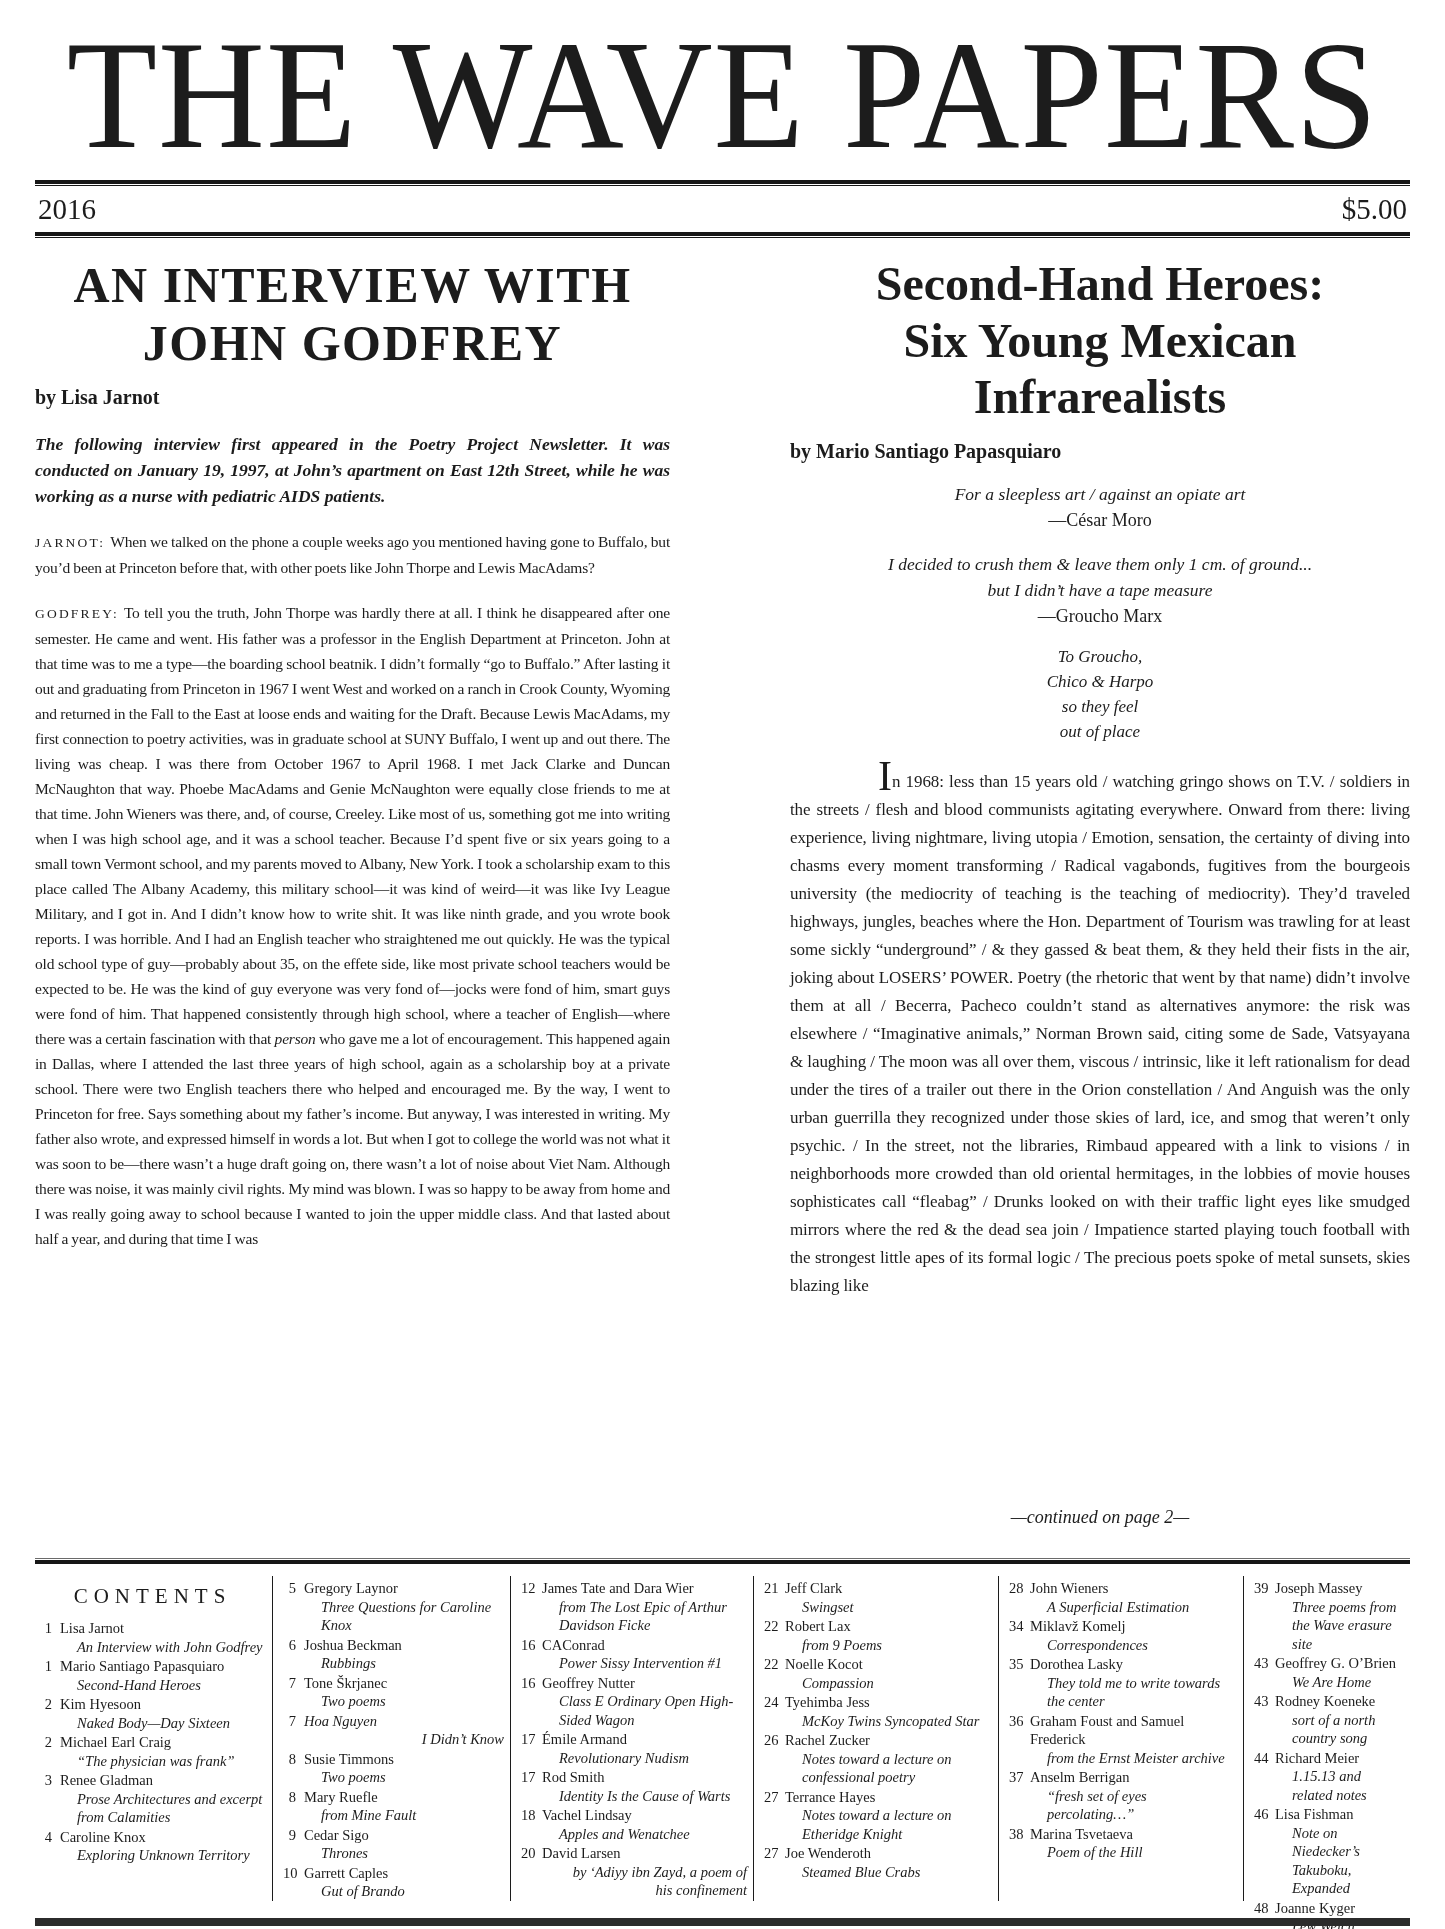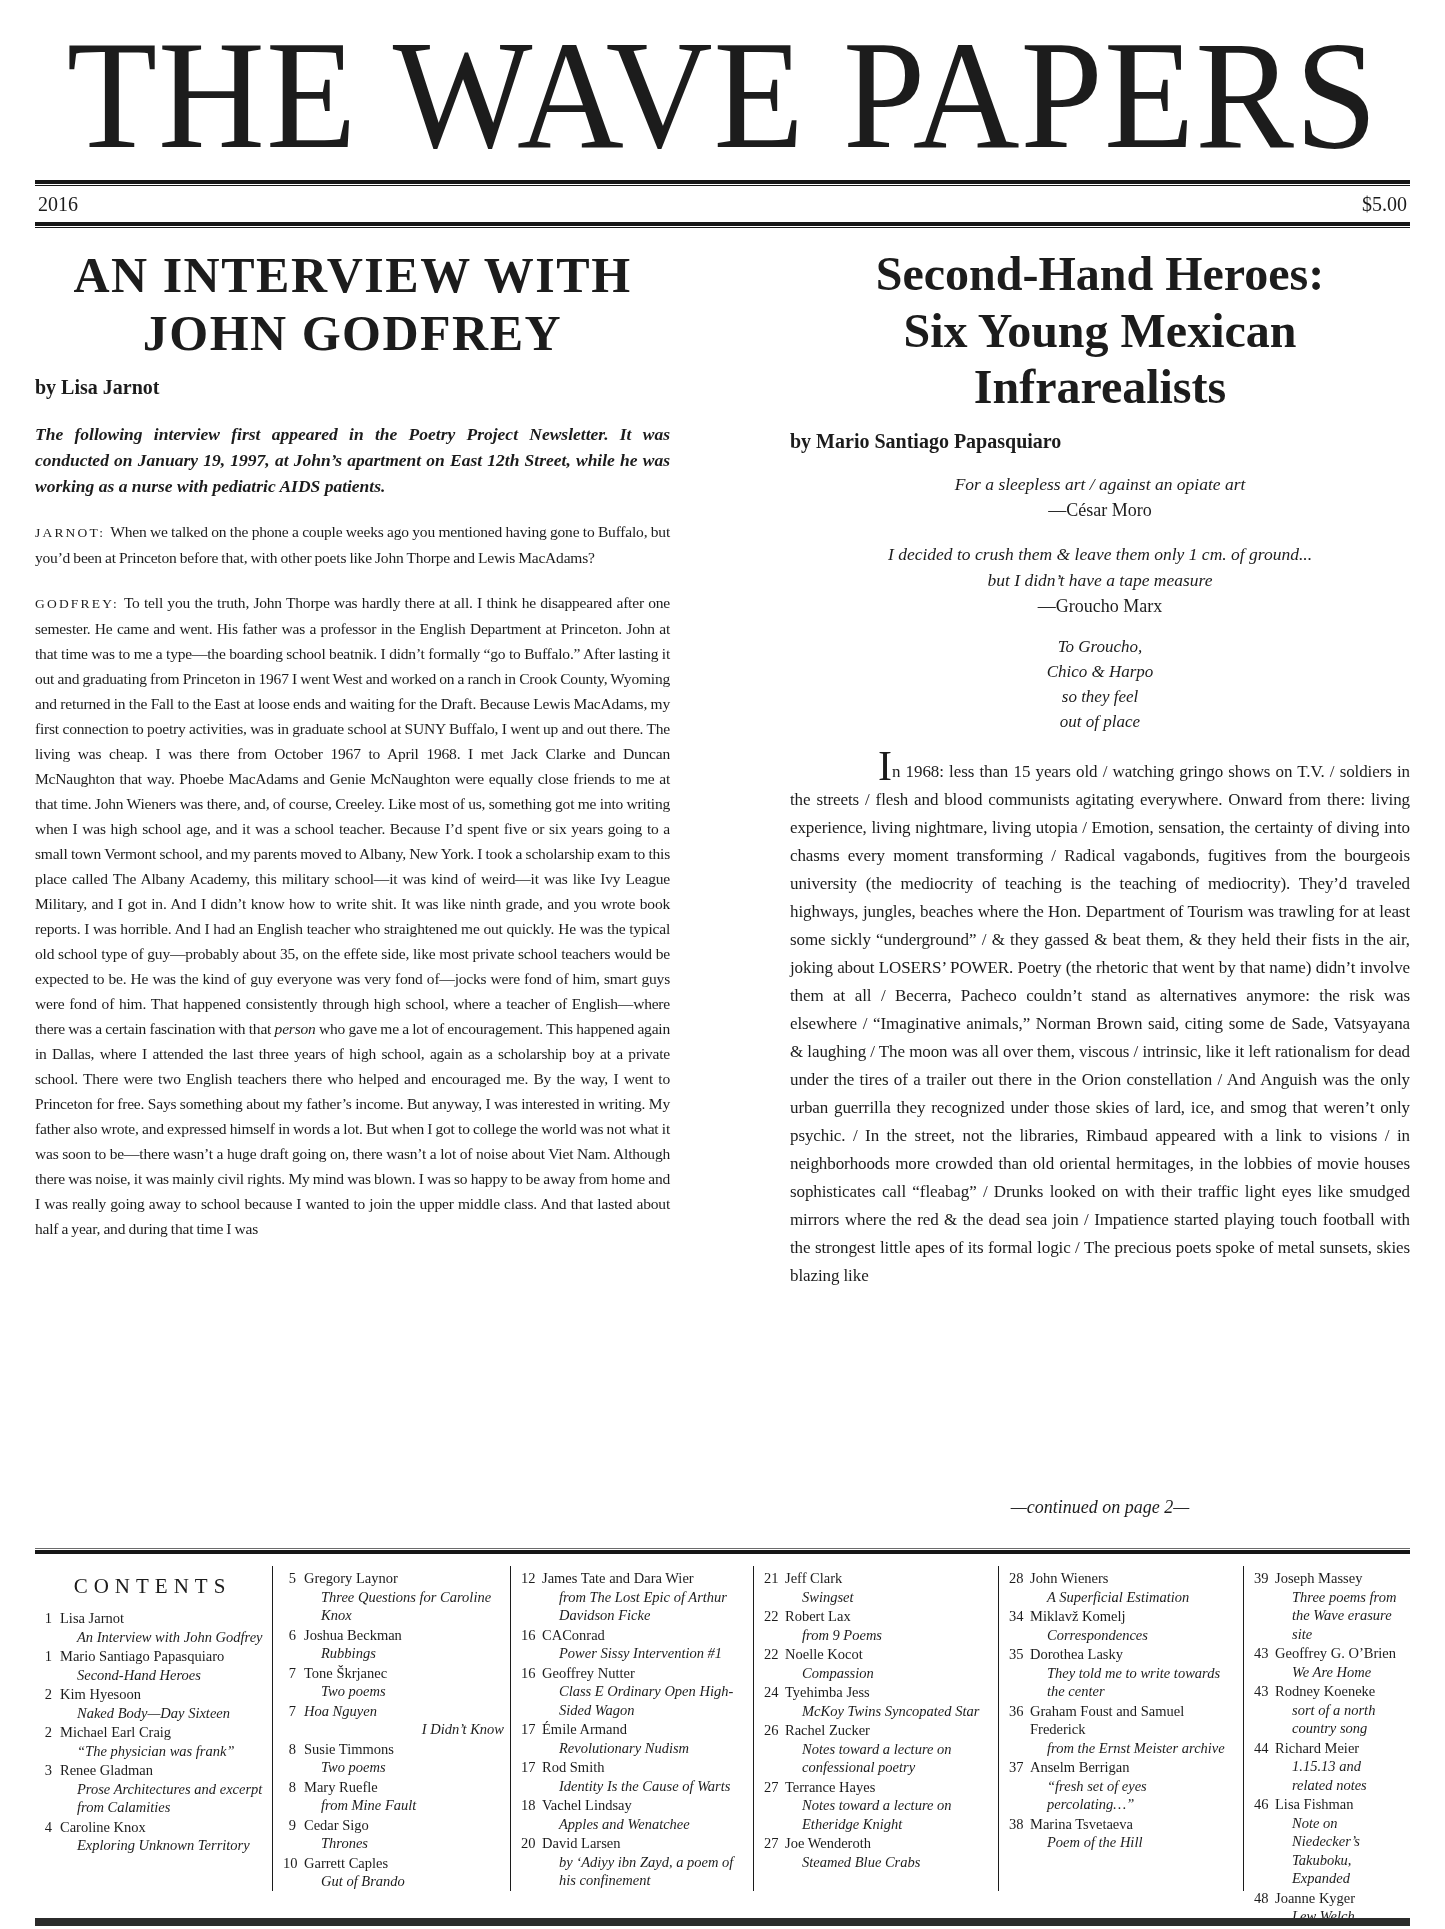--- a/index.html
+++ b/index.html
@@ -11,21 +11,21 @@
   .page { position:relative; width:1445px; height:1929px; }
 
   
   .masthead {
     margin:18px 35px 0; text-align:center;
     font-size:148px; line-height:1; letter-spacing:1px; white-space:nowrap;
     transform:scaleY(1.04); transform-origin:top center;
   }
   .rules-band { margin:14px 35px 0; }
   .rule-thickthin { height:6px; border-top:4px solid #161616; border-bottom:1.5px solid #161616; }
-  .band { display:flex; justify-content:space-between; align-items:center; padding:7px 3px 6px; font-size:20px; }
+  .band { display:flex; justify-content:space-between; align-items:center; padding:7px 3px 6px; font-size:29px; }
 
   
   .articles { display:flex; margin:14px 35px 0; height:1300px; overflow:hidden; }
   .col-left  { width:635px; display:flex; flex-direction:column; }
   .col-gap   { width:120px; flex:none; }
   .col-right { width:620px; display:flex; flex-direction:column; }
 
   .lt-title { margin-top:4px; text-align:center; font-size:50px; line-height:1.16; letter-spacing:1.5px; }
   .rt-title { margin-top:4px; text-align:center; font-size:48px; line-height:1.18; }
   .byline { margin-top:14px; text-align:left; font-size:20px; font-weight:bold; }
@@ -291,21 +291,21 @@
     <span class="ci-entry">
       <span class="ci-author" style="display:block;">Vachel Lindsay</span>
       <span class="ci-title" style="display:block;">Apples and Wenatchee</span>
     </span>
   </div>
 
   <div class="ci">
     <span class="ci-num">20</span>
     <span class="ci-entry">
       <span class="ci-author" style="display:block;">David Larsen</span>
-      <span class="ci-title" style="display:block;">by ‘Adiyy ibn Zayd, a poem of his confinement</span>
+      <span class="ci-title" style="display:block;text-align:right;">by ‘Adiyy ibn Zayd, a poem of his confinement</span>
     </span>
   </div>
 </div>
     <div class="contents-col">
   <div class="ci">
     <span class="ci-num">21</span>
     <span class="ci-entry">
       <span class="ci-author" style="display:block;">Jeff Clark</span>
       <span class="ci-title" style="display:block;">Swingset</span>
     </span>

